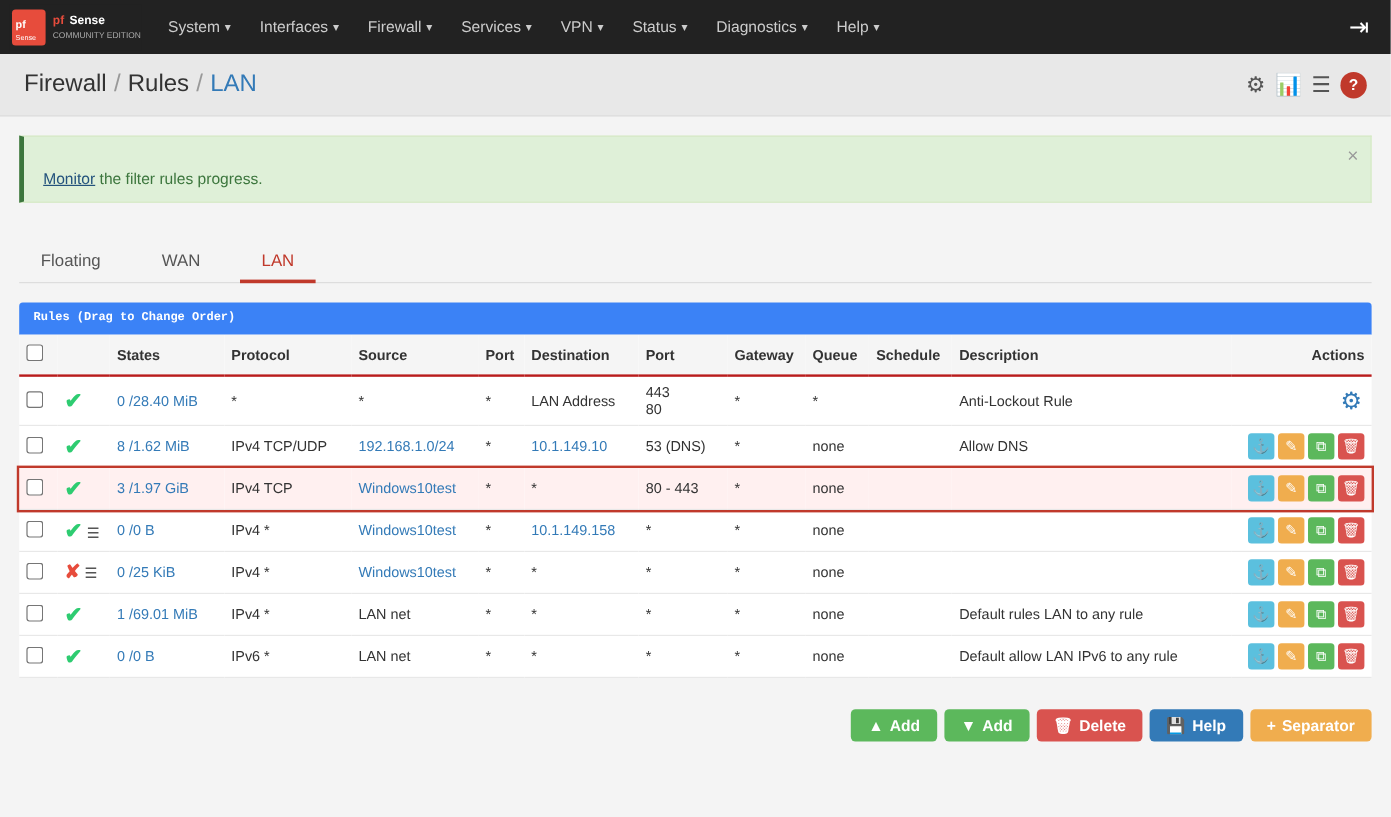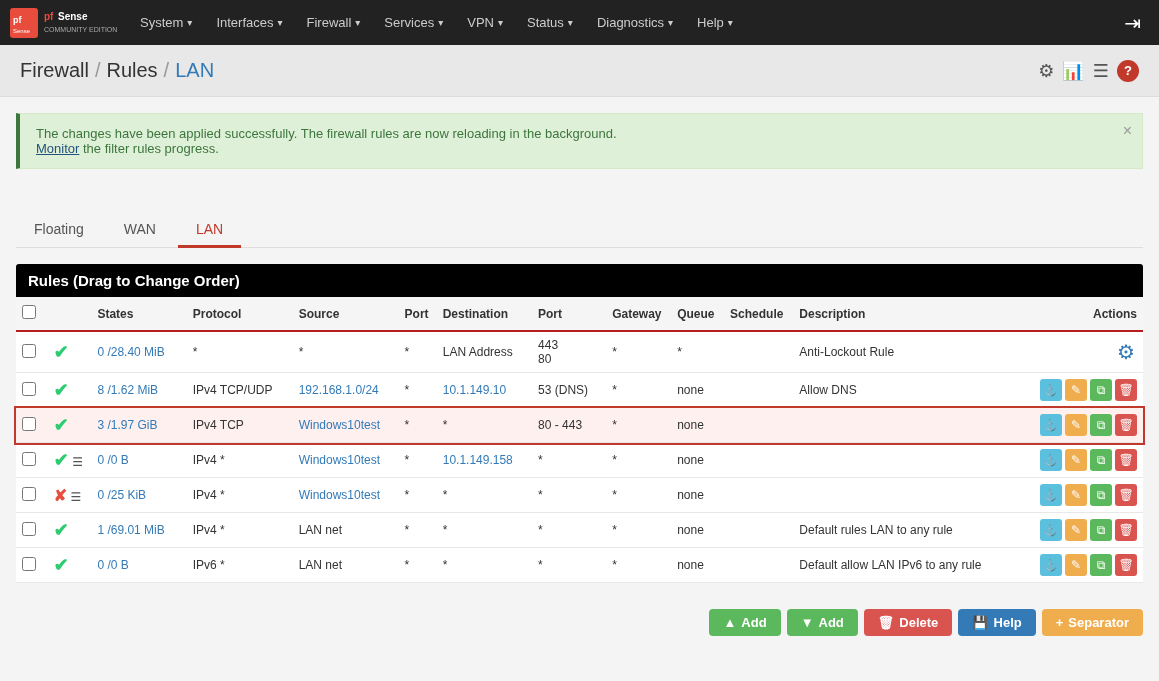--- a/index.html
+++ b/index.html
@@ -24,28 +24,28 @@
     .breadcrumb-icons { display: flex; gap: 8px; align-items: center; }
     .breadcrumb-icons span { font-size: 18px; cursor: pointer; color: #555; }
 
     
     .alert-success { background: #dff0d8; border: 1px solid #d6e9c6; border-left: 4px solid #3c763d; padding: 12px 16px; margin: 16px; position: relative; color: #3c763d; font-size: 13px; }
     .alert-success .close-btn { position: absolute; right: 10px; top: 8px; cursor: pointer; color: #999; font-size: 16px; }
     .alert-success a { color: #23527c; }
 
     
     .tabs-area { padding: 16px 16px 0 16px; }
-    .tabs { display: flex; border-bottom: 1px solid #ddd; gap: 4px; margin-top: 12px; }
+    .tabs { display: flex; border-bottom: 1px solid #ddd; gap: 15px; }
     .tab { padding: 8px 18px; cursor: pointer; color: #555; font-size: 14px; border-bottom: 3px solid transparent; margin-bottom: -1px; }
     .tab.active { color: #c0392b; border-bottom: 3px solid #c0392b; font-weight: normal; }
     .tab.inactive { color: #555; }
 
     
     .table-section { margin: 16px; }
-    .table-header { background: #000000; color: #fff; padding: 8px 12px; font-weight: bold; font-size: 15px; border-radius: 3px 3px 0 0; }
+    .table-header { background: #3b82f6; color: #fff; padding: 8px 12px; font-weight: bold; font-size: 10px; border-radius: 3px 3px 0 0; font-family: Liberation Mono, monospace; }
     
     table { width: 100%; border-collapse: collapse; background: #fff; }
     thead tr { background: #f5f5f5; }
     th { padding: 8px 6px; text-align: left; font-weight: bold; border-bottom: 2px solid #b91c1c; font-size: 12px; color: #333; white-space: nowrap; }
     td { padding: 6px 6px; border-bottom: 1px solid #e8e8e8; vertical-align: middle; font-size: 12px; white-space: nowrap; }
     .row-highlighted { background: #fff0f0 !important; outline: 2px solid #c0392b; }
     
     .check-green { color: #2ecc71; font-size: 18px; font-weight: bold; }
     .check-red { color: #e74c3c; font-size: 16px; font-weight: bold; }
     .state-link { color: #337ab7; text-decoration: none; }
@@ -147,21 +147,21 @@
   </div>
   <div class="breadcrumb-icons">
     <span style="color:#555; font-size:18px;">⚙</span>
     <span style="color:#555; font-size:18px;">📊</span>
     <span style="color:#555; font-size:18px;">☰</span>
     <span style="color:#c0392b; font-size:20px; background:#c0392b; color:#fff; border-radius:50%; width:22px; height:22px; display:inline-flex; align-items:center; justify-content:center; font-weight:bold; font-size:13px;">?</span>
   </div>
 </div>
 
 <div class="alert-success">
-  <span>The changes have been applied successfully. The firewall rules are now reloading in the background.</span><br>
+  <br>
   <a href="#">Monitor</a><span> the filter rules progress.</span>
   <span class="close-btn">×</span>
 </div>
 
 <div class="tabs-area">
   <div class="tabs">
     <div class="tab inactive">
       <span>Floating</span>
     </div>
     <div class="tab inactive">

